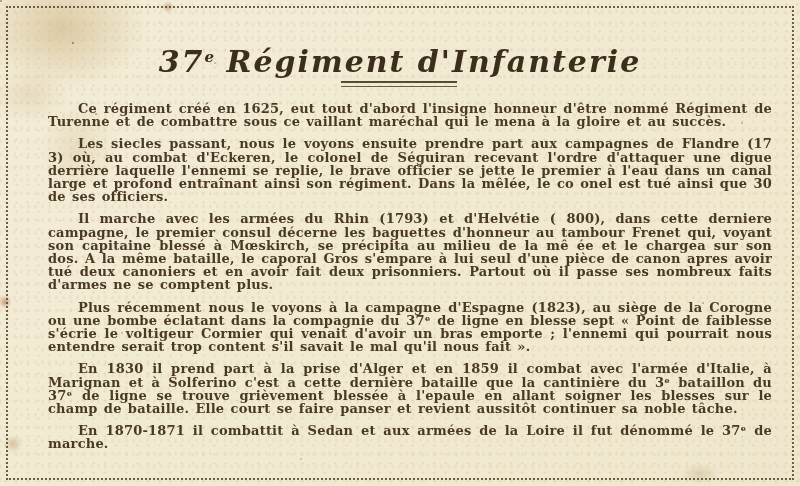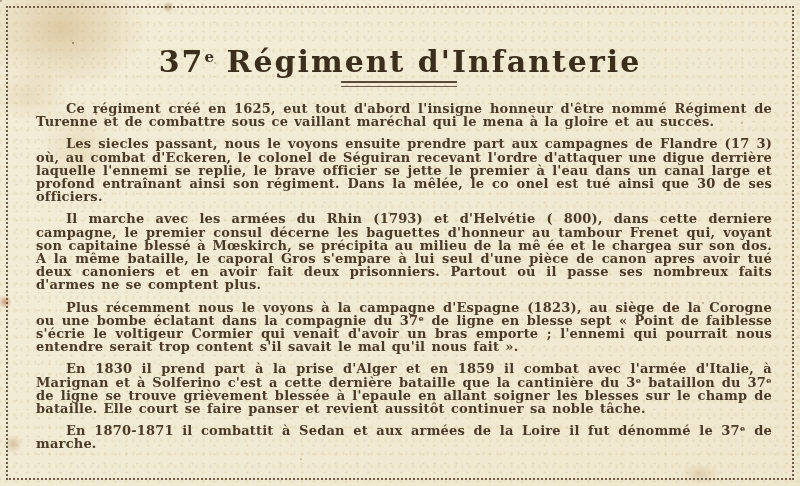--- a/index.html
+++ b/index.html
@@ -47,37 +47,38 @@
   .border-frame {
     position:absolute; inset:6px;
     border:2px dotted rgba(88,70,48,.85);
     pointer-events:none;
   }
   .title {
     position:absolute; top:24px; left:0; width:100%;
     text-align:center;
     font-weight:bold; font-size:30px; letter-spacing:2px;
     color:#3c2e1c;
+    font-style:italic;
   }
   .title .sup {
     font-size:15px; vertical-align:10px; letter-spacing:0;
   }
   .divider {
     position:absolute; top:81px; left:341px; width:116px; height:3px;
     border-top:2.5px solid rgba(72,56,38,.9);
     border-bottom:1.3px solid rgba(72,56,38,.8);
   }
   .content {
     position:absolute; top:102px; left:32px; width:740px;
     font-weight:bold; font-size:13px; line-height:13.2px;
     letter-spacing:.2px; word-spacing:1.5px;
     color:#493925;
     text-align:justify;
   }
-  .content p { margin:0 0 9px 4px; text-indent:30px; }
+  .content p { margin:0 0 9px 16px; text-indent:30px; }
   .content p.tight { margin-bottom:1px; }
 </style>
 </head>
 <body>
 
 <div class="page">
   <div class="speckle"></div>
   <div class="specks"></div>
   <div class="border-frame"></div>
 

